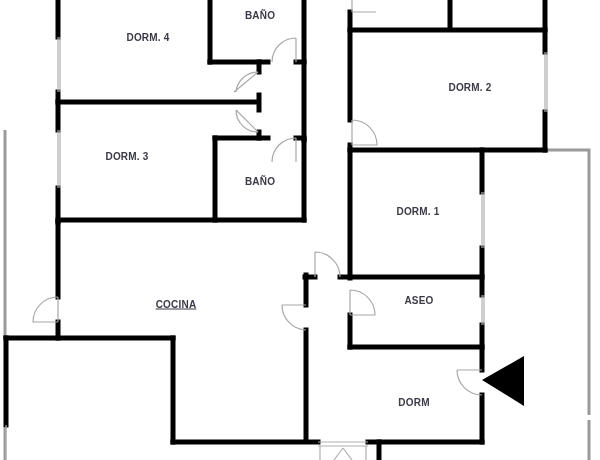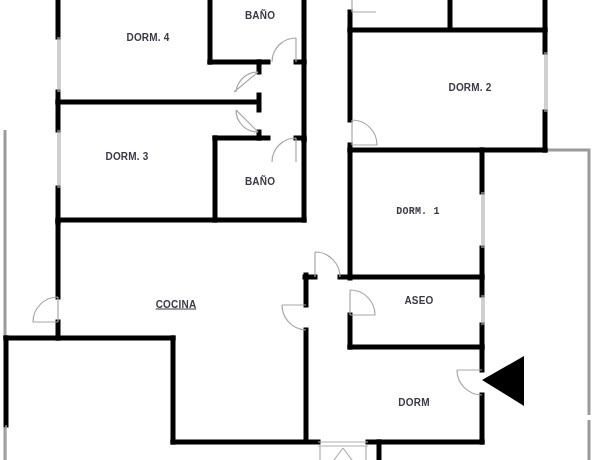--- a/index.html
+++ b/index.html
@@ -114,16 +114,16 @@
 
   <polygon points="482,380 524,356 524,406" fill="#000"></polygon>
 </svg>
 
 <div class="lbl" style="left:148px;top:37px;">DORM. 4</div>
 <div class="lbl" style="left:260px;top:15px;">BAÑO</div>
 <div class="lbl" style="left:497px;top:-4px;">BAÑO</div>
 <div class="lbl" style="left:470px;top:87px;text-align:center;">DORM. 2</div>
 <div class="lbl" style="left:127px;top:156px;">DORM. 3</div>
 <div class="lbl" style="left:260px;top:181px;">BAÑO</div>
-<div class="lbl" style="left:418px;top:211px;font-family:Liberation Mono, monospace;">DORM. 1</div>
+<div class="lbl" style="left:418px;top:211px;">DORM. 1</div>
 <div class="lbl" style="left:176px;top:304px;text-decoration:underline;">COCINA</div>
 <div class="lbl" style="left:419px;top:300px;">ASEO</div>
 <div class="lbl" style="left:414px;top:402px;">DORM</div>
 
 </body></html>

